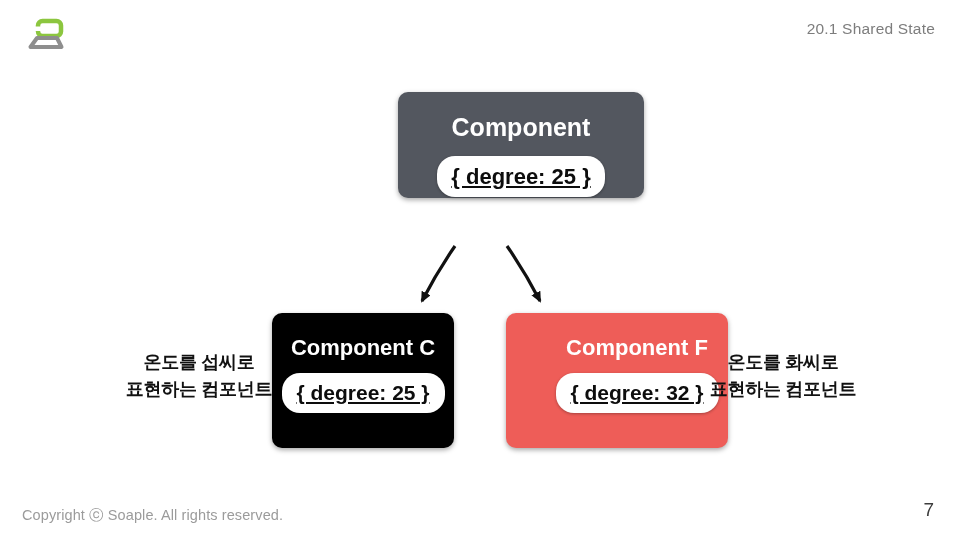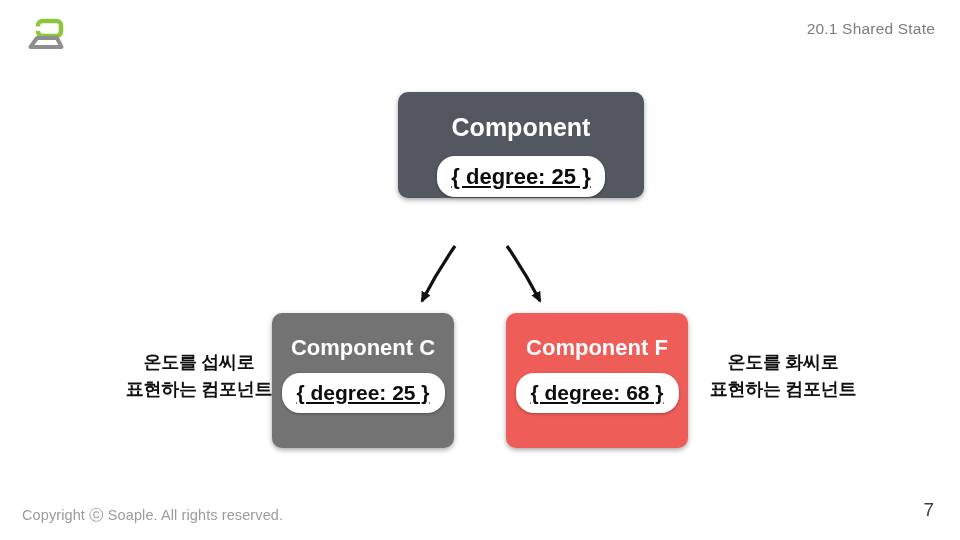--- a/index.html
+++ b/index.html
@@ -172,28 +172,28 @@
   <svg class="arrows" viewBox="0 0 960 540">
     <defs>
       <marker id="ah" markerUnits="userSpaceOnUse" markerWidth="14" markerHeight="12" refX="9" refY="5" orient="auto">
         <polygon points="0,0 11,5 0,10" fill="#111111"></polygon>
       </marker>
     </defs>
     <path d="M455,246 Q437,272 422,301" fill="none" stroke="#111111" stroke-width="3.2" marker-end="url(#ah)"></path>
     <path d="M507,246 Q525,272 540,301" fill="none" stroke="#111111" stroke-width="3.2" marker-end="url(#ah)"></path>
   </svg>
 
-  <div class="box child-box child-c" style="background: #737373;">
+  <div class="box child-box child-c" style="background: #000000;">
     <div class="box-title">Component C</div>
     <div class="pill">{ degree: 25 }</div>
   </div>
 
-  <div class="box child-box child-f" style="background: rgb(238, 93, 88);">
+  <div class="box child-box child-f" style="background: rgb(238, 93, 88); padding-left: 40px;">
     <div class="box-title">Component F</div>
-    <div class="pill">{ degree: 68 }</div>
+    <div class="pill">{ degree: 32 }</div>
   </div>
 
   <div class="caption caption-left">
     <span>온도를 섭씨로</span>
     <span>표현하는 컴포넌트</span>
   </div>
   <div class="caption caption-right">
     <span>온도를 화씨로</span>
     <span>표현하는 컴포넌트</span>
   </div>

